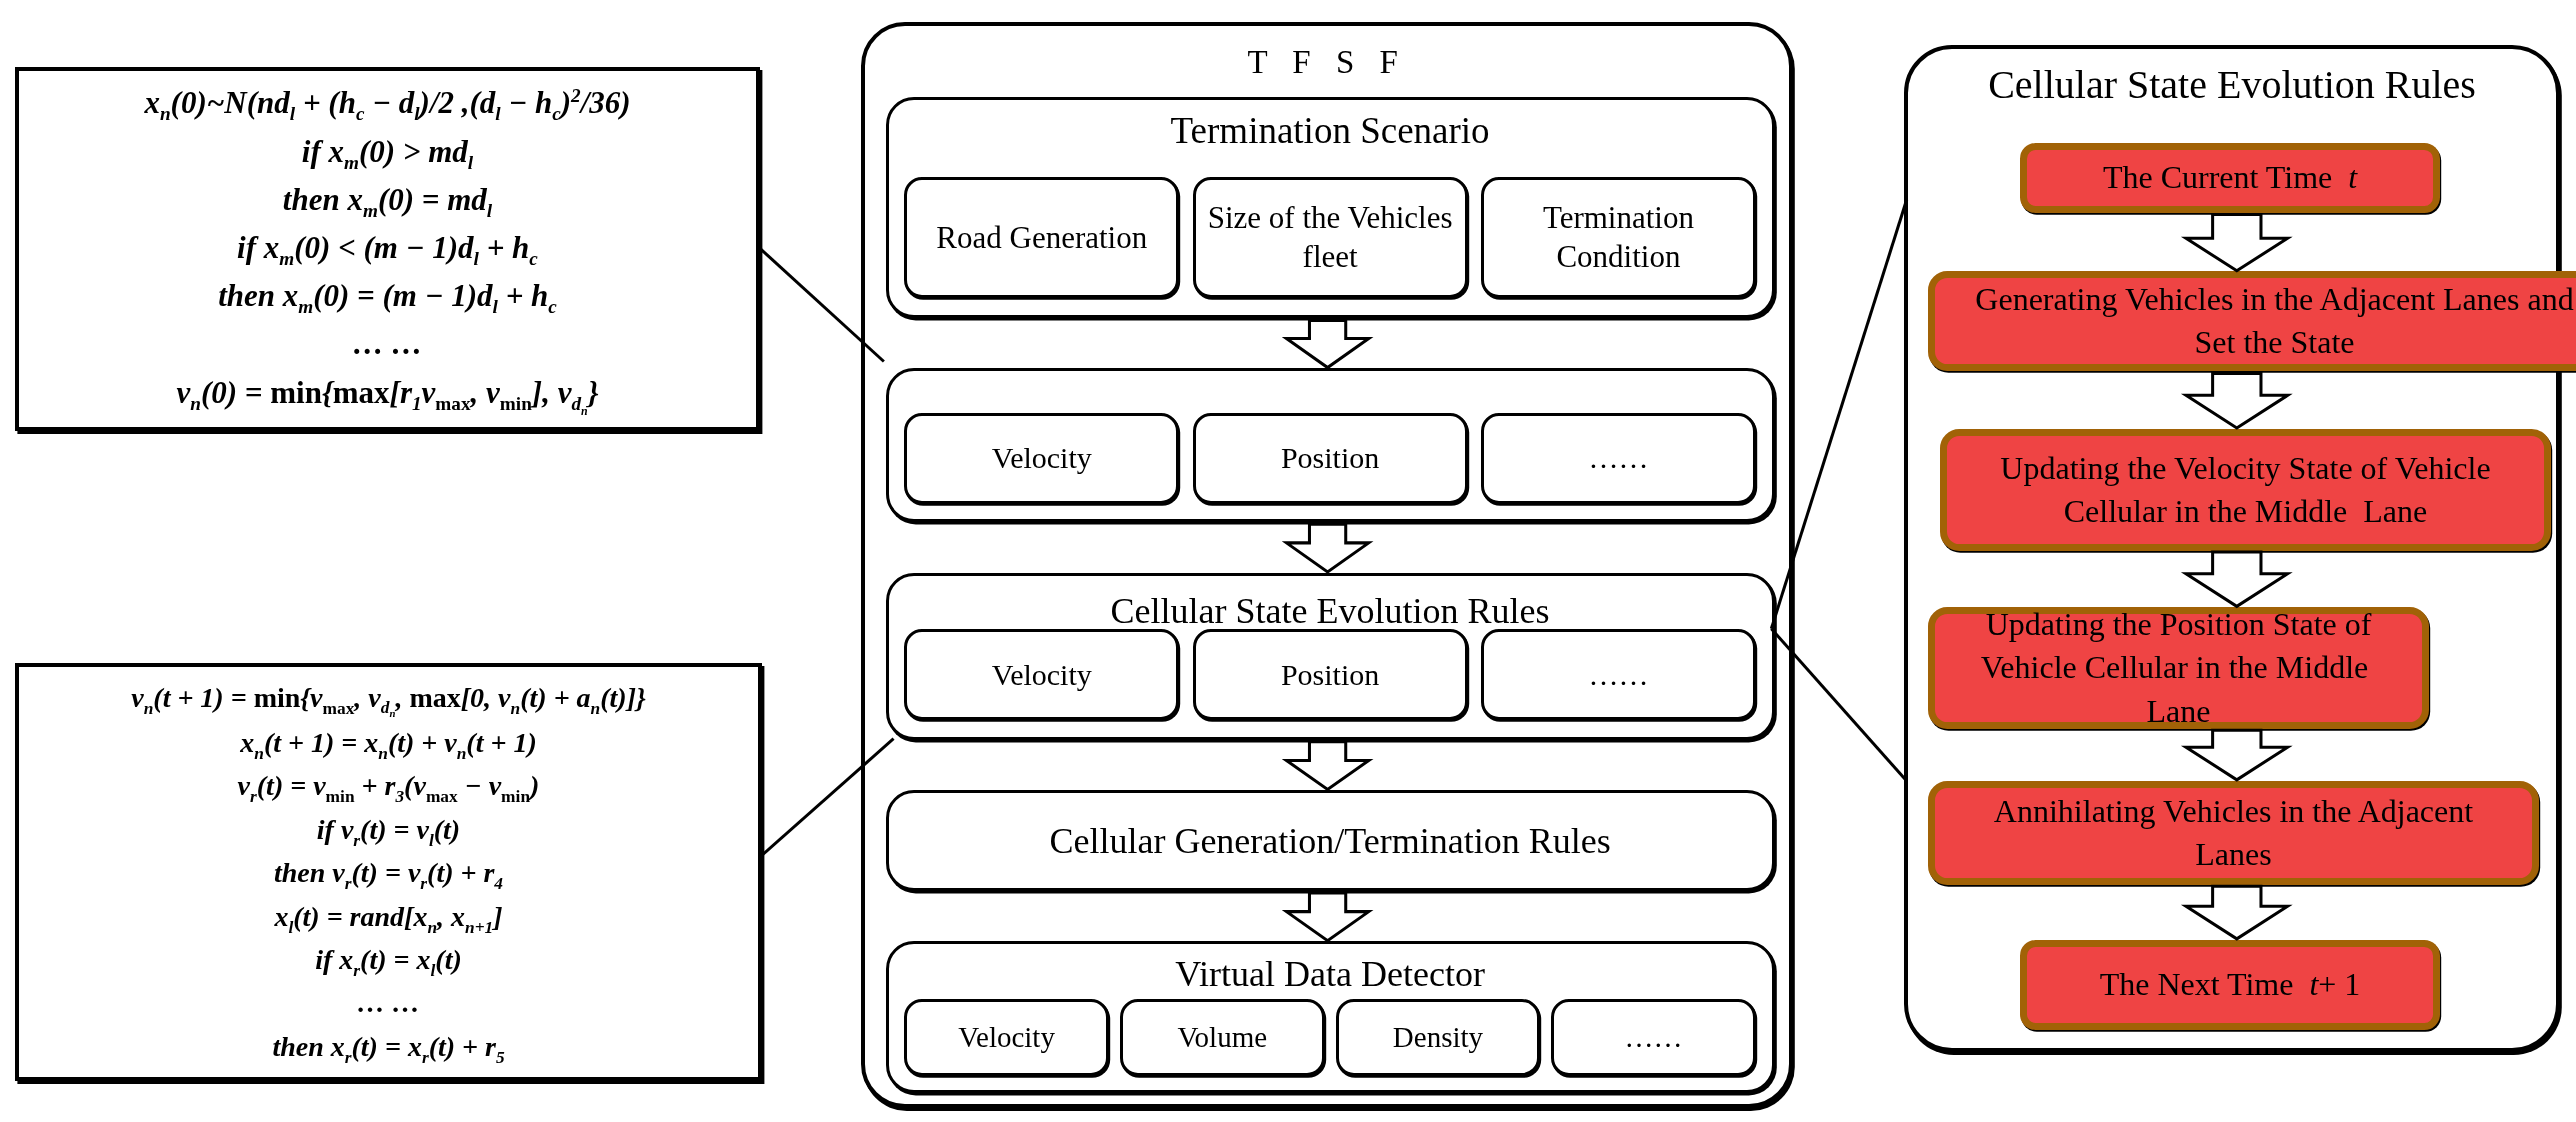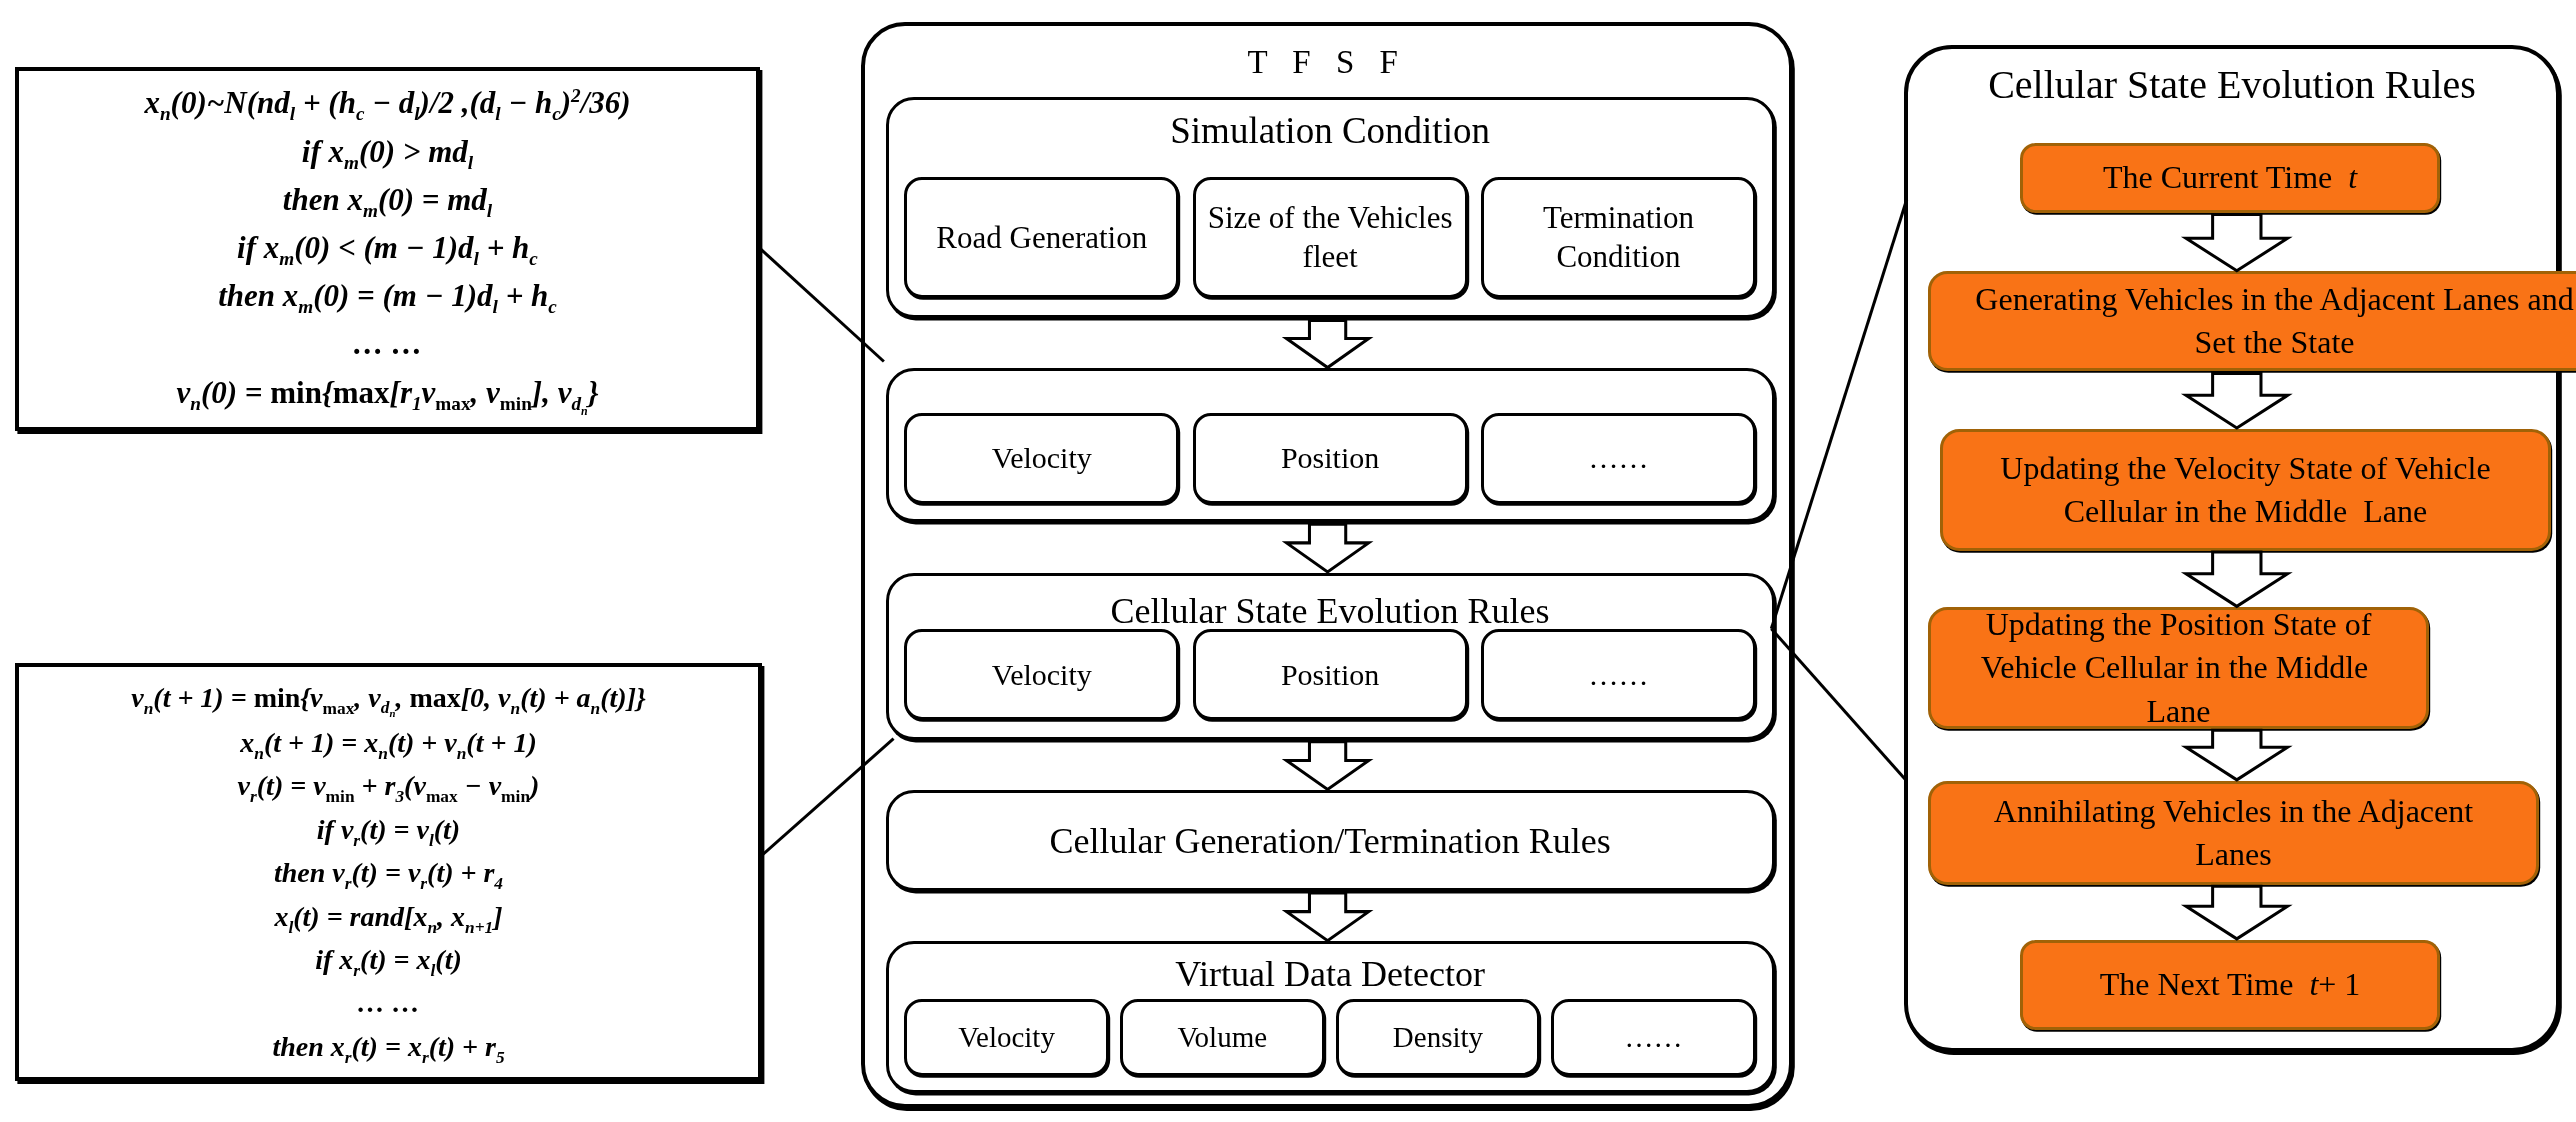--- a/index.html
+++ b/index.html
@@ -102,22 +102,22 @@
   .row-big .cell { font-size: 31px; }
 
   
   .evo-title {
     position: absolute; top: 12px; left: 0; right: 0;
     text-align: center;
     font-size: 40px;
   }
   .step {
     position: absolute;
-    background: #f97316;
-    border: 3px solid #a16207;
+    background: #ef4444;
+    border: 7px solid #a16207;
     border-radius: 19.3px;
     box-shadow: 1.2px 1.8px 0 #000;
     display: flex; align-items: center; justify-content: center;
     text-align: center;
     font-size: 32px;
     line-height: 1.35;
     padding: 0 24px;
   }
   .step i { font-style: italic; }
 
@@ -155,21 +155,21 @@
     <div class="fline">x<sub>l</sub>(t) = rand[x<sub>n</sub>, x<sub>n+1</sub>]</div>
     <div class="fline">if x<sub>r</sub>(t) = x<sub>l</sub>(t)</div>
     <div class="fline">… …</div>
     <div class="fline">then x<sub>r</sub>(t) = x<sub>r</sub>(t) + r<sub>5</sub></div>
   </div>
 
   <div class="panel" id="tfsf-panel">
     <div class="tfsf-title">T F S F</div>
 
     <div class="section" style="top:71px; height:221px;">
-      <div class="sec-title" style="font-size:37px;">Simulation Condition</div>
+      <div class="sec-title" style="font-size:37px;">Termination Scenario</div>
       <div class="row row-big" style="bottom:17px; height:121px;">
         <div class="cell">Road Generation</div>
         <div class="cell">Size of the Vehicles fleet</div>
         <div class="cell">Termination Condition</div>
       </div>
     </div>
 
     <div class="section" style="top:342px; height:154px;">
       <div class="row" style="bottom:15.7px; height:91px;">
         <div class="cell">Velocity</div>

